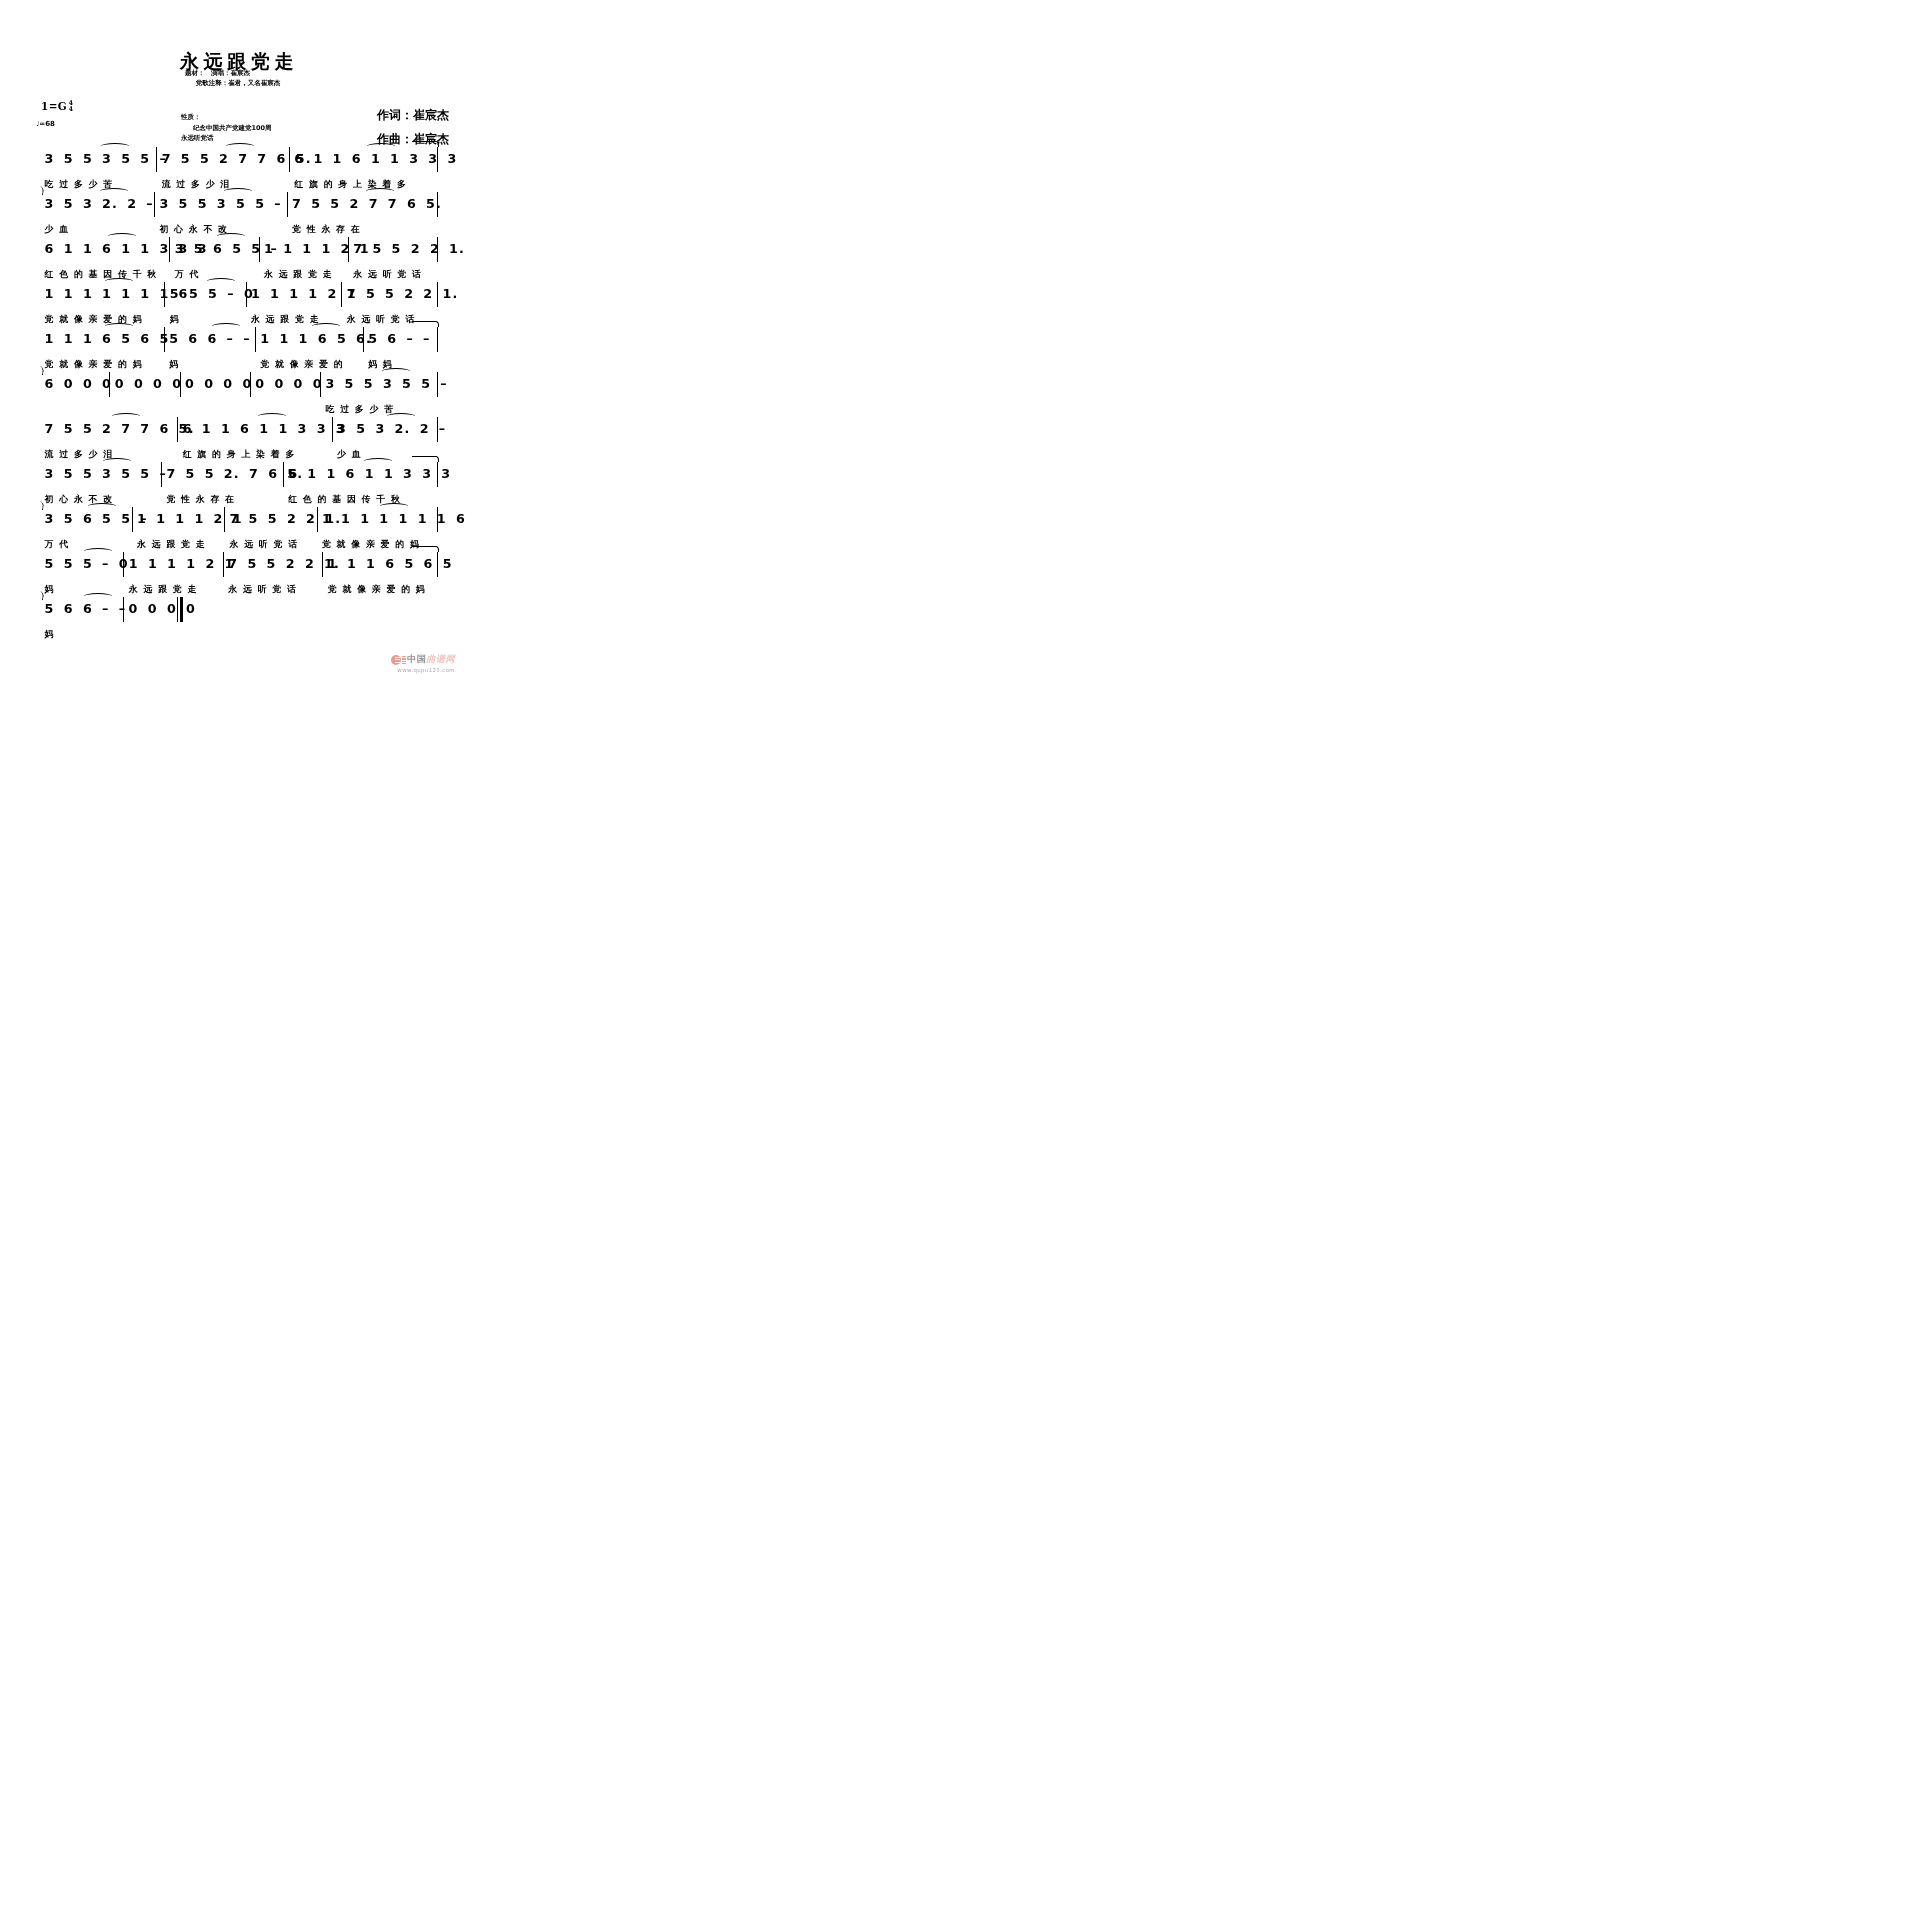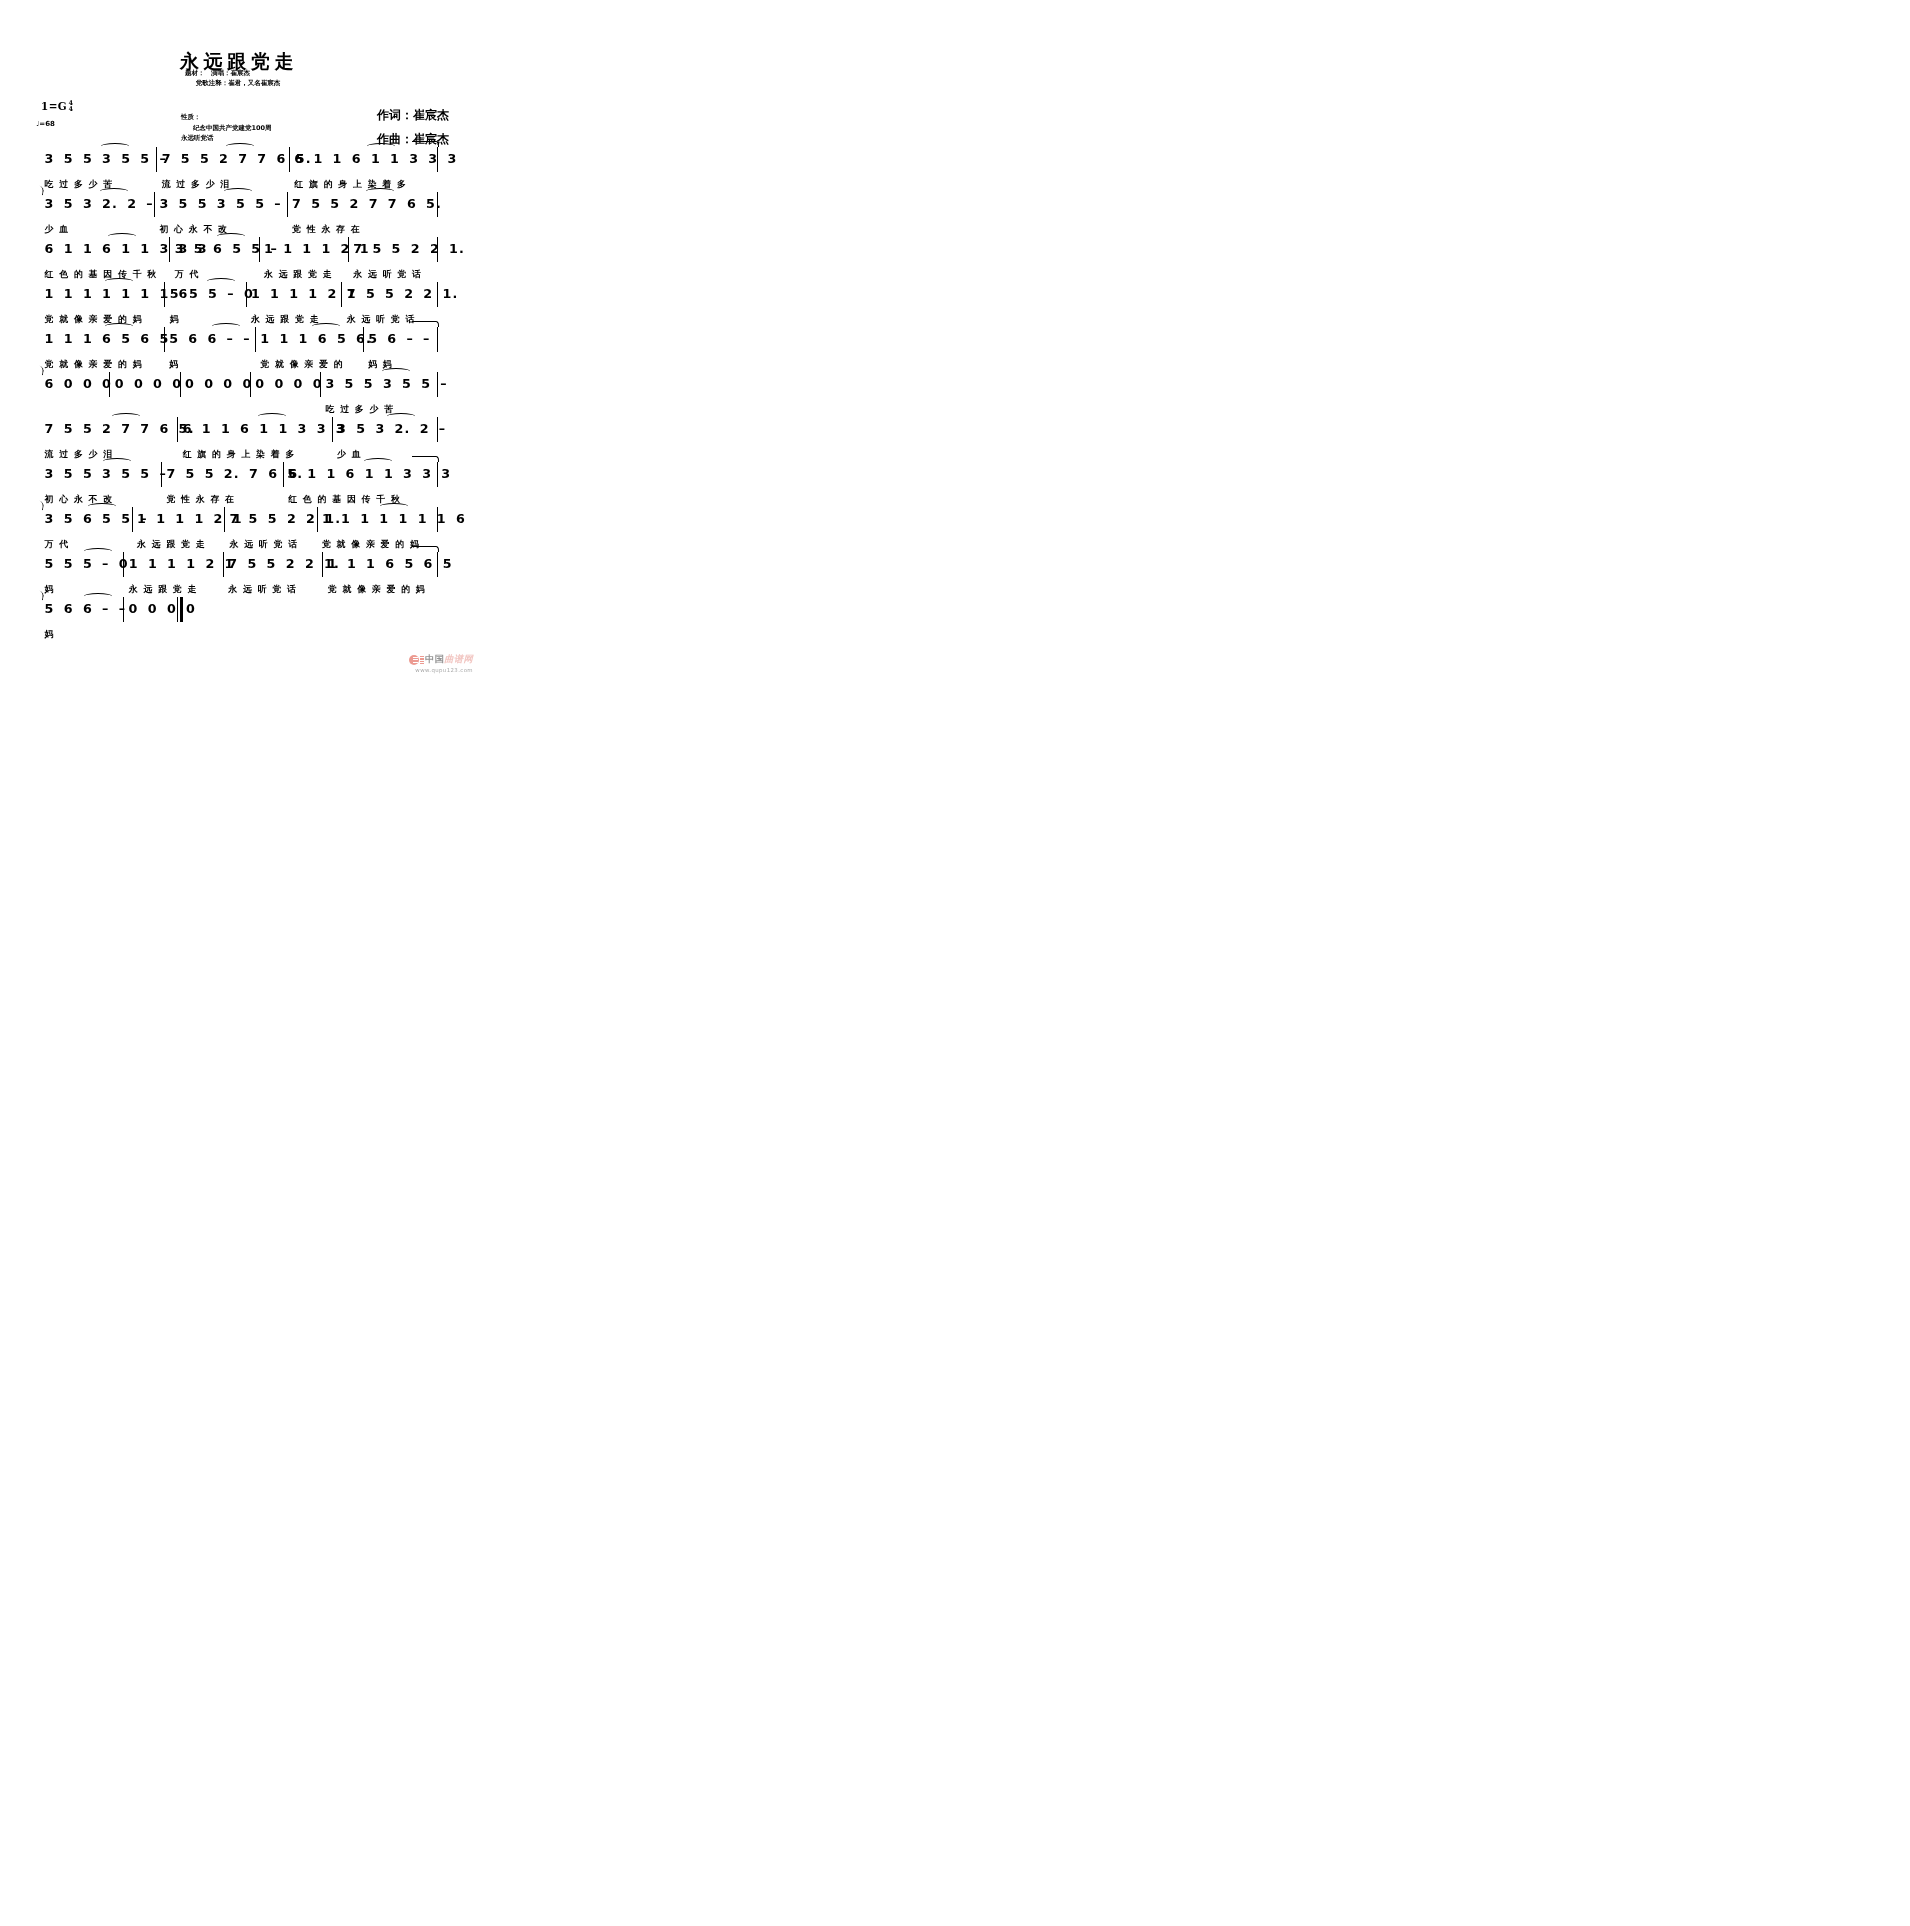--- a/index.html
+++ b/index.html
@@ -26,21 +26,21 @@
   .notes{font-size:12.7px;font-weight:700;letter-spacing:1.2px;word-spacing:3.5px;white-space:nowrap;}
   .lyric{margin-top:12px;font-size:8.9px;font-weight:700;letter-spacing:5.8px;white-space:nowrap;}
   .arc{position:absolute;top:0.8px;left:52%;width:36%;max-width:28px;height:5.4px;
        border-top:1.2px solid #000;border-radius:50% 50% 0 0;}
   .tie-left{position:absolute;left:-2.3px;top:-1.5px;width:5.4px;height:8.5px;
             border-right:1.2px solid #000;border-top-right-radius:100% 80%;transform:rotate(12deg);}
   .tie-right{position:absolute;right:-0.8px;top:-1.5px;width:25.4px;height:5.8px;
              border-top:1.2px solid #000;border-right:1.2px solid #000;border-top-right-radius:3.1px 4.6px;}
   .final-thin{position:absolute;right:4.6px;top:5.4px;width:1px;height:25px;background:#000;}
   .final-thick{position:absolute;right:0;top:5.4px;width:3.1px;height:25px;background:#000;}
-  .watermark{position:absolute;right:5px;bottom:2.3px;width:89px;}
+  .watermark{position:absolute;right:23px;bottom:2.3px;width:89px;}
   .wm-row{display:flex;align-items:center;justify-content:flex-end;}
   .wm-logo{width:10px;height:10px;border-radius:50%;background:#ec9a91;position:relative;flex:0 0 auto;}
   .wm-logo::after{content:'';position:absolute;left:4.2px;top:1.9px;width:4.2px;height:6.2px;
                   background:repeating-linear-gradient(#fff 0 1.2px,#ec9a91 1.2px 2.3px);}
   .wm-bars{width:3.5px;height:7.7px;margin:0 1.5px 0 0.8px;flex:0 0 auto;
            background:repeating-linear-gradient(#ec9a91 0 1.2px,#fff 1.2px 2.3px);}
   .wm-cn1{font-size:9.2px;font-weight:700;color:#949494;letter-spacing:0.4px;}
   .wm-cn2{font-size:9.2px;font-weight:700;color:#f2c6c2;letter-spacing:0.4px;font-style:italic;}
   .wm-url{font-size:5.4px;color:#a9a9a9;text-align:right;margin-top:0.4px;letter-spacing:0.4px;}
 </style>

